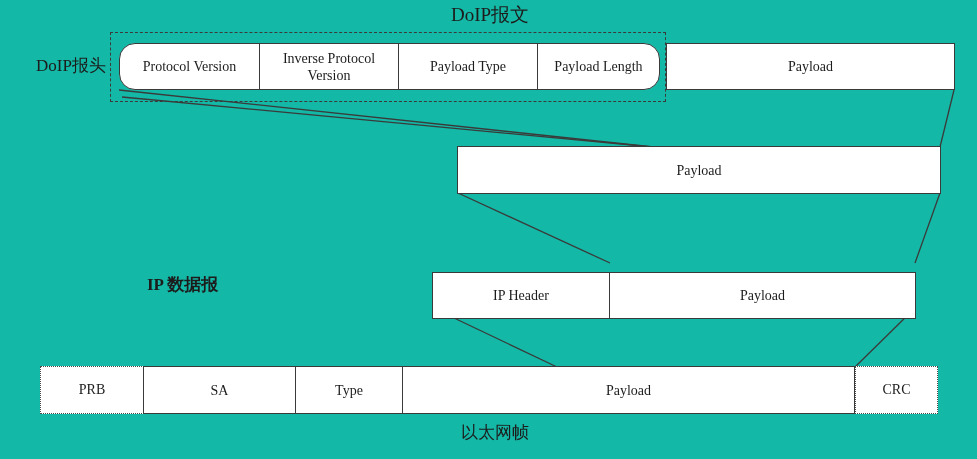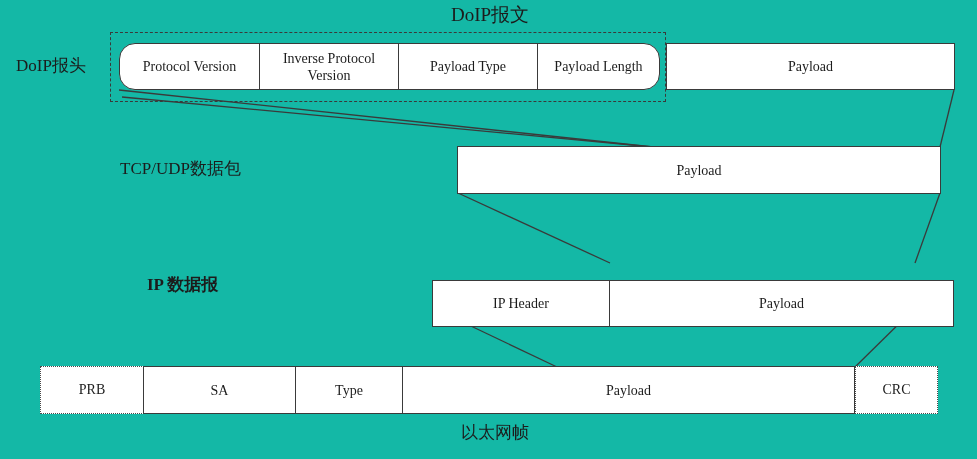--- a/index.html
+++ b/index.html
@@ -25,21 +25,21 @@
   }
   .abs { position: absolute; box-sizing: border-box; }
 
   .title {
     left: 390px; top: 2px; width: 200px; height: 26px;
     text-align: center; font-size: 19px; line-height: 26px;
   }
   .side-label {
     font-size: 17px; line-height: 24px; white-space: nowrap;
   }
-  .lbl-doip-header { left: 16px; top: 54px; width: 98px; }
+  .lbl-doip-header { left: 8px; top: 54px; width: 98px; text-align: right; }
   .lbl-tcp { left: 120px; top: 157px; }
   .lbl-ip  { left: 147px; top: 273px; font-weight: bold; }
   .lbl-eth {
     left: 395px; top: 420px; width: 200px; text-align: center;
     font-size: 17px; line-height: 26px;
   }
 
   .dashed-outline {
     left: 110px; top: 32px; width: 556px; height: 70px;
     border: 1.5px dashed #3a3a3a;
@@ -69,21 +69,21 @@
     left: 666px; top: 43px; width: 289px; height: 47px;
     border: 1.4px solid #3a3a3a;
     display: flex; align-items: center; justify-content: center;
     font-size: 14px; background: #ffffff;
   }
 
   .grp-tcp { left: 457px; top: 146px; width: 484px; height: 48px; }
   .c-tcp-hdr { flex: 0 0 195px; }
   .c-tcp-pay { flex: 1; }
 
-  .grp-ip { left: 432px; top: 280px; width: 522px; height: 47px; }
+  .grp-ip { left: 432px; top: 272px; width: 484px; height: 47px; }
   .c-ip-hdr { flex: 0 0 177px; }
   .c-ip-pay { flex: 1; }
 
   .box-prb {
     left: 40px; top: 366px; width: 104px; height: 48px;
     border: 1.6px dotted #4a4a4a;
     display: flex; align-items: center; justify-content: center;
     font-size: 14px; background: #ffffff;
   }
   .grp-eth { left: 143px; top: 366px; width: 712px; height: 48px; }
@@ -123,21 +123,20 @@
 
   <div class="abs group grp-doip-fields">
     <div class="cell bdr c-pv">Protocol Version</div>
     <div class="cell bdr c-ipv">Inverse Protocol Version</div>
     <div class="cell bdr c-pt">Payload Type</div>
     <div class="cell c-pl">Payload Length</div>
   </div>
 
   <div class="abs box-doip-payload">Payload</div>
 
-  <div class="abs side-label lbl-tcp">TCP/UDP数据包</div>
 
   <div class="abs group grp-tcp">
     <div class="cell c-tcp-pay">Payload</div>
   </div>
 
   <div class="abs side-label lbl-ip">IP 数据报</div>
 
   <div class="abs group grp-ip">
     <div class="cell bdr c-ip-hdr">IP Header</div>
     <div class="cell c-ip-pay">Payload</div>

